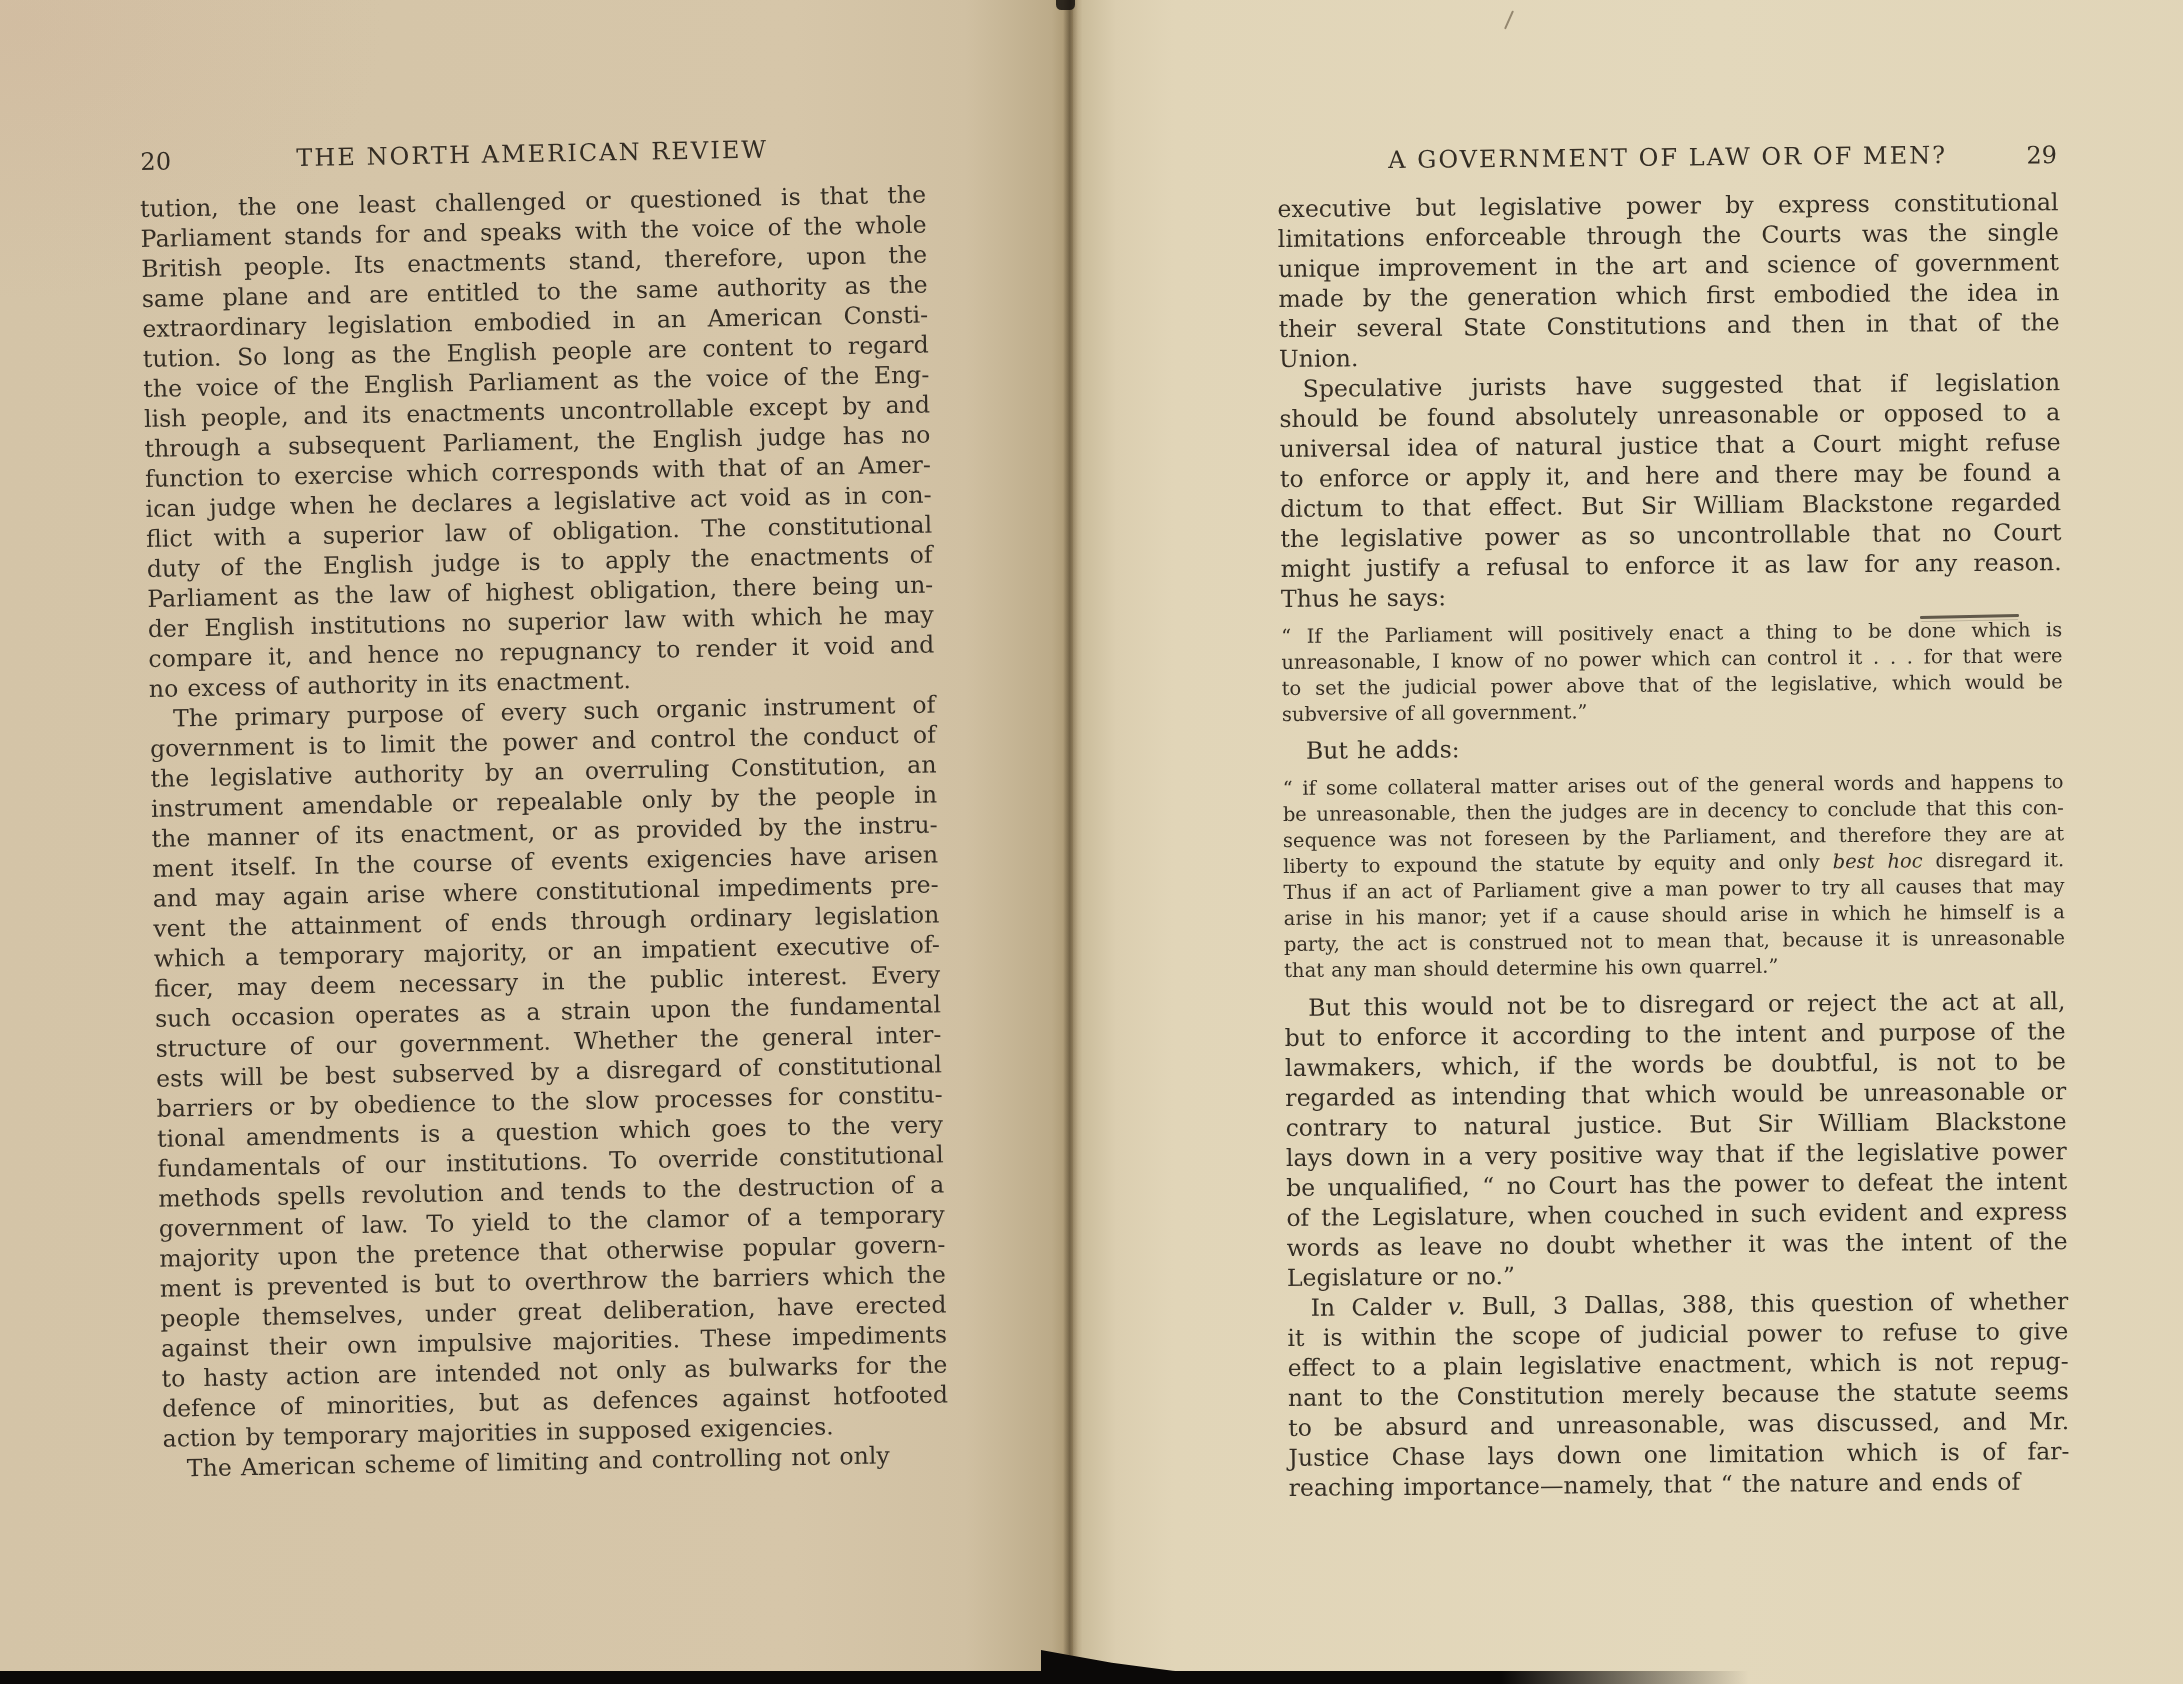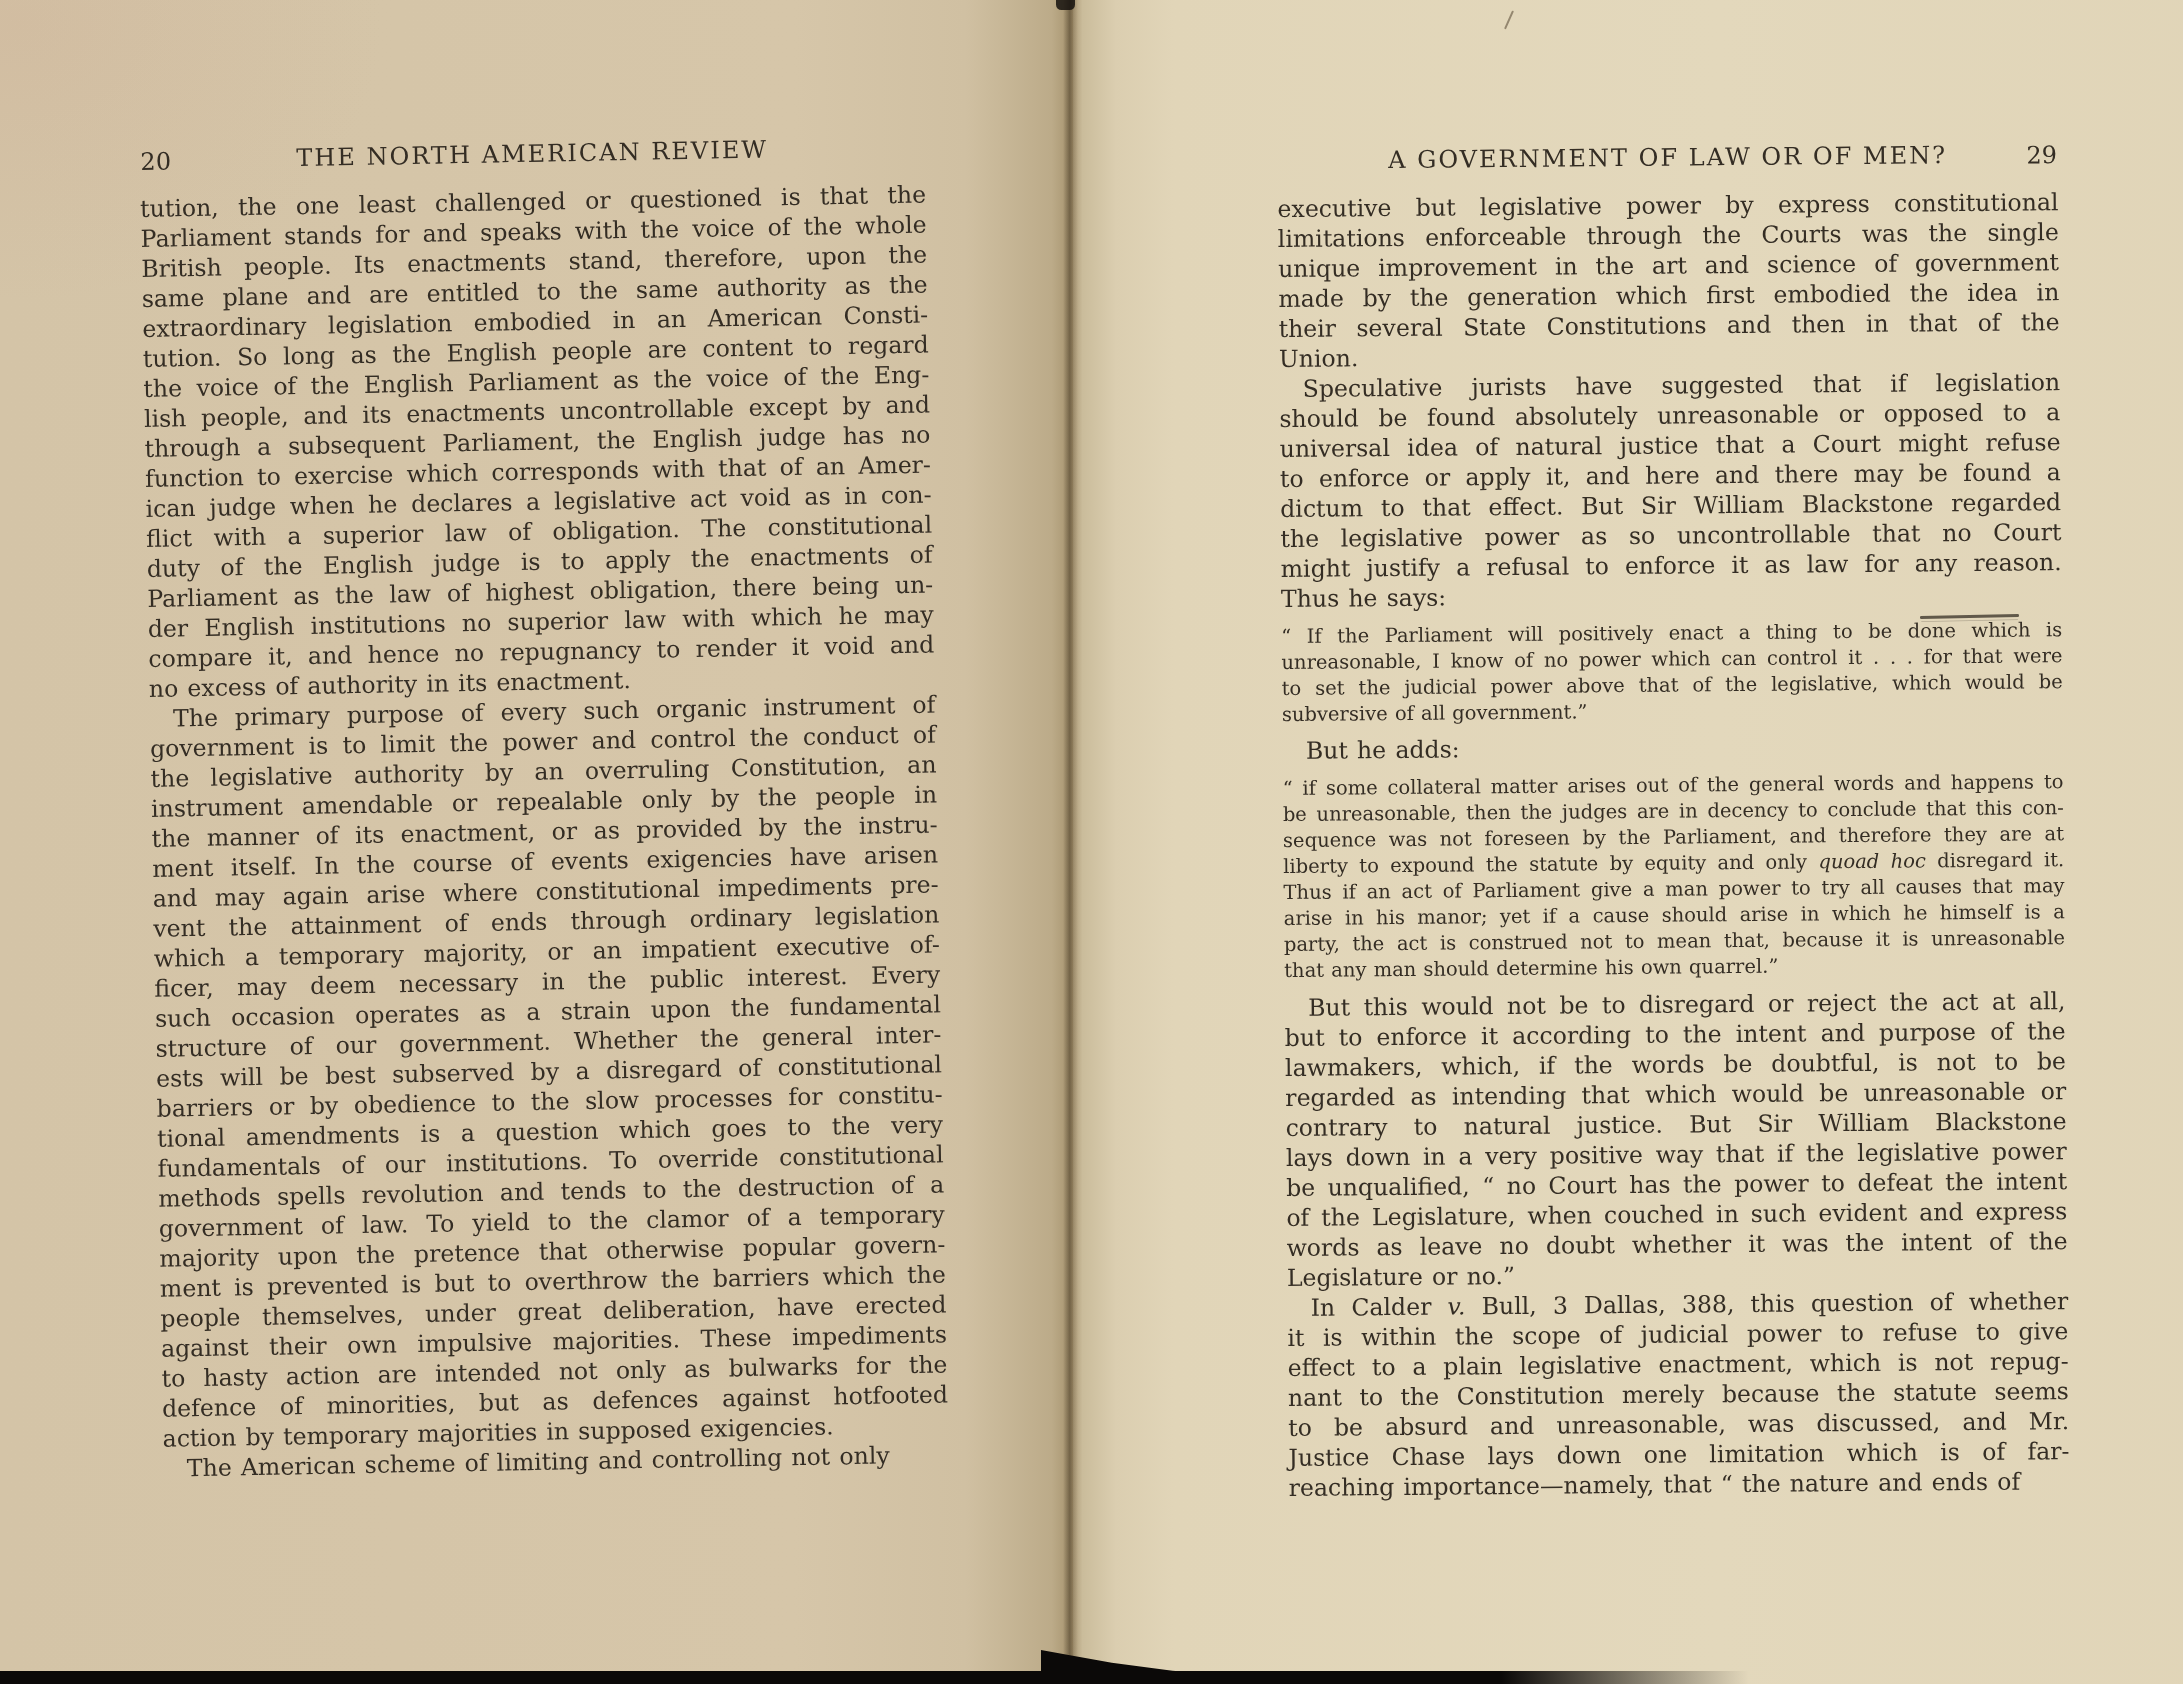--- a/index.html
+++ b/index.html
@@ -153,21 +153,21 @@
           <div class="line">to set the judicial power above that of the legislative, which would be</div>
           <div class="line para-end">subversive of all government.”</div>
         </div>
       <div class="body inter">
           <div class="line para-end"> But he adds:</div>
         </div>
       <div class="body quote">
           <div class="line">“ if some collateral matter arises out of the general words and happens to</div>
           <div class="line">be unreasonable, then the judges are in decency to conclude that this con-</div>
           <div class="line">sequence was not foreseen by the Parliament, and therefore they are at</div>
-          <div class="line">liberty to expound the statute by equity and only <i>quoad hoc</i> disregard it.</div>
+          <div class="line">liberty to expound the statute by equity and only <i>best hoc</i> disregard it.</div>
           <div class="line">Thus if an act of Parliament give a man power to try all causes that may</div>
           <div class="line">arise in his manor; yet if a cause should arise in which he himself is a</div>
           <div class="line">party, the act is construed not to mean that, because it is unreasonable</div>
           <div class="line para-end">that any man should determine his own quarrel.”</div>
         </div>
       <div class="body blk">
           <div class="line"> But this would not be to disregard or reject the act at all,</div>
           <div class="line">but to enforce it according to the intent and purpose of the</div>
           <div class="line">lawmakers, which, if the words be doubtful, is not to be</div>
           <div class="line">regarded as intending that which would be unreasonable or</div>

